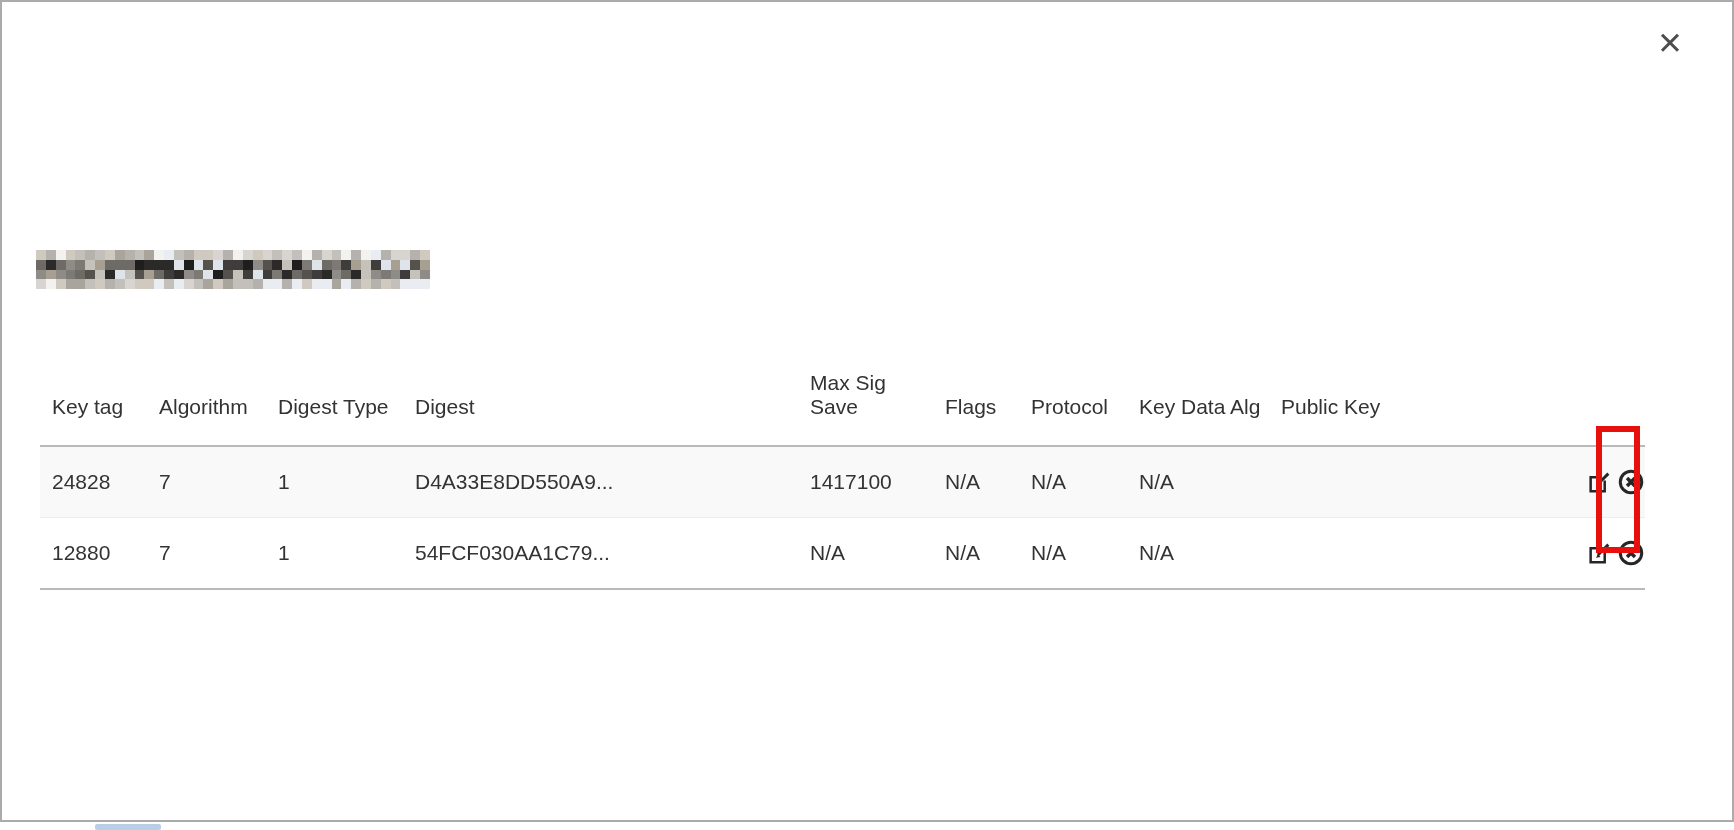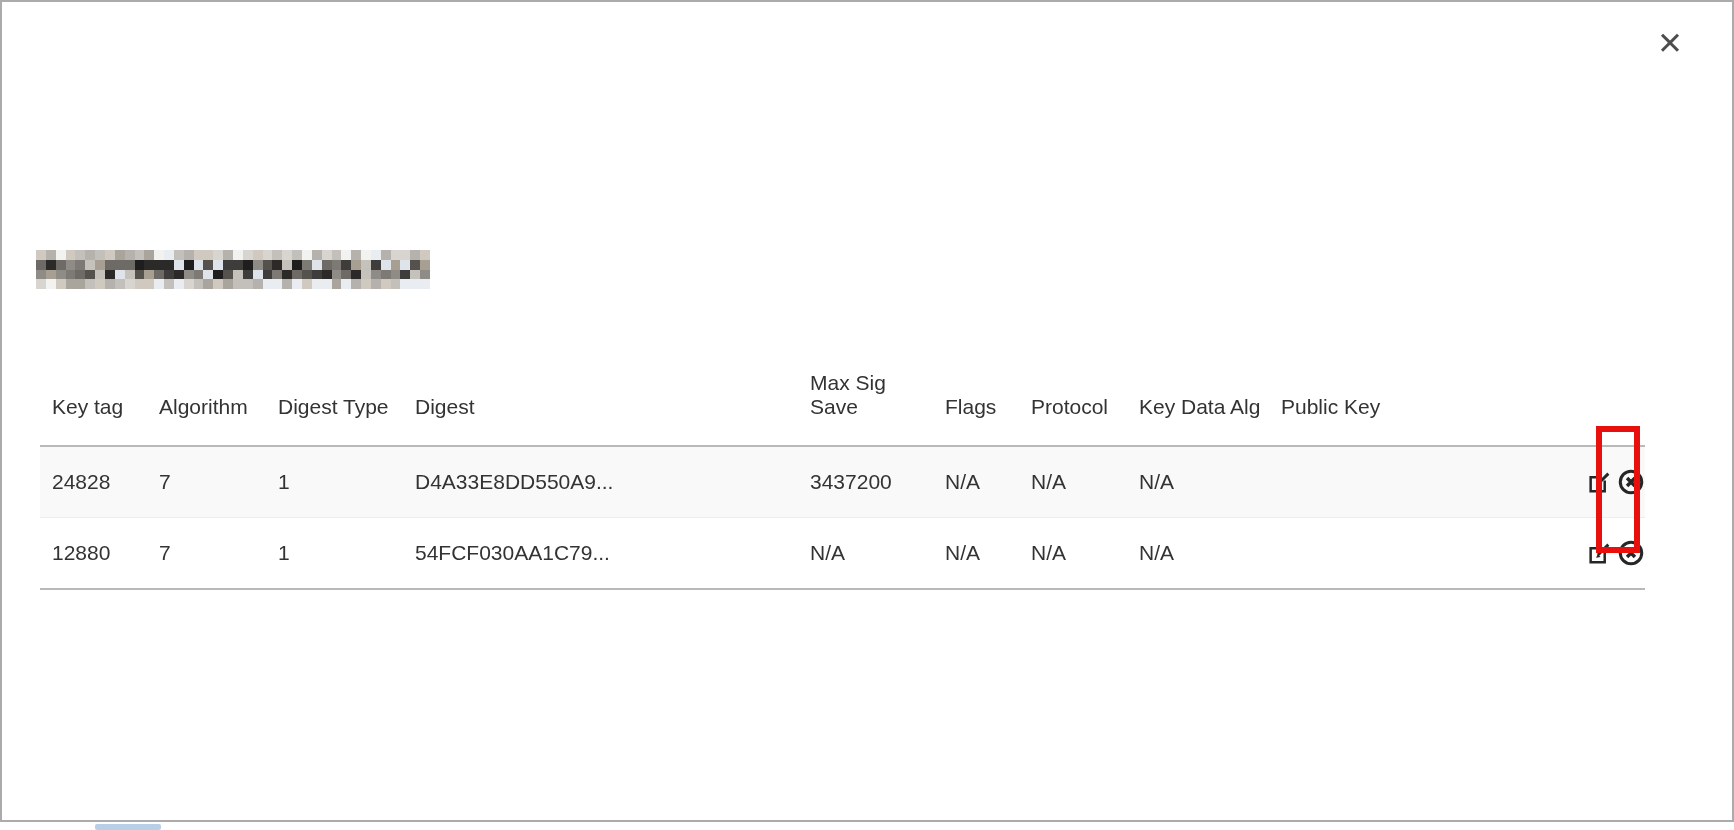--- a/index.html
+++ b/index.html
@@ -216,21 +216,21 @@
           <th class="c8">Public Key</th>
           <th class="actions"></th>
         </tr>
     </thead>
     <tbody id="table-body">
         <tr>
           <td class="c0">24828</td>
           <td class="c1">7</td>
           <td class="c2">1</td>
           <td class="c3">D4A33E8DD550A9...</td>
-          <td class="c4">3437200</td>
+          <td class="c4">1417100</td>
           <td class="c5">N/A</td>
           <td class="c6">N/A</td>
           <td class="c7">N/A</td>
           <td class="c8"></td>
           <td class="actions">
   <div class="action-wrap">
     <button class="icon-btn">
       <span>
         <svg width="25" height="25" viewBox="0 0 24 24" fill="none" stroke="#262626" stroke-width="2.4">
           <path d="M17 10 V20.5 H3.5 V7 H13"></path>

